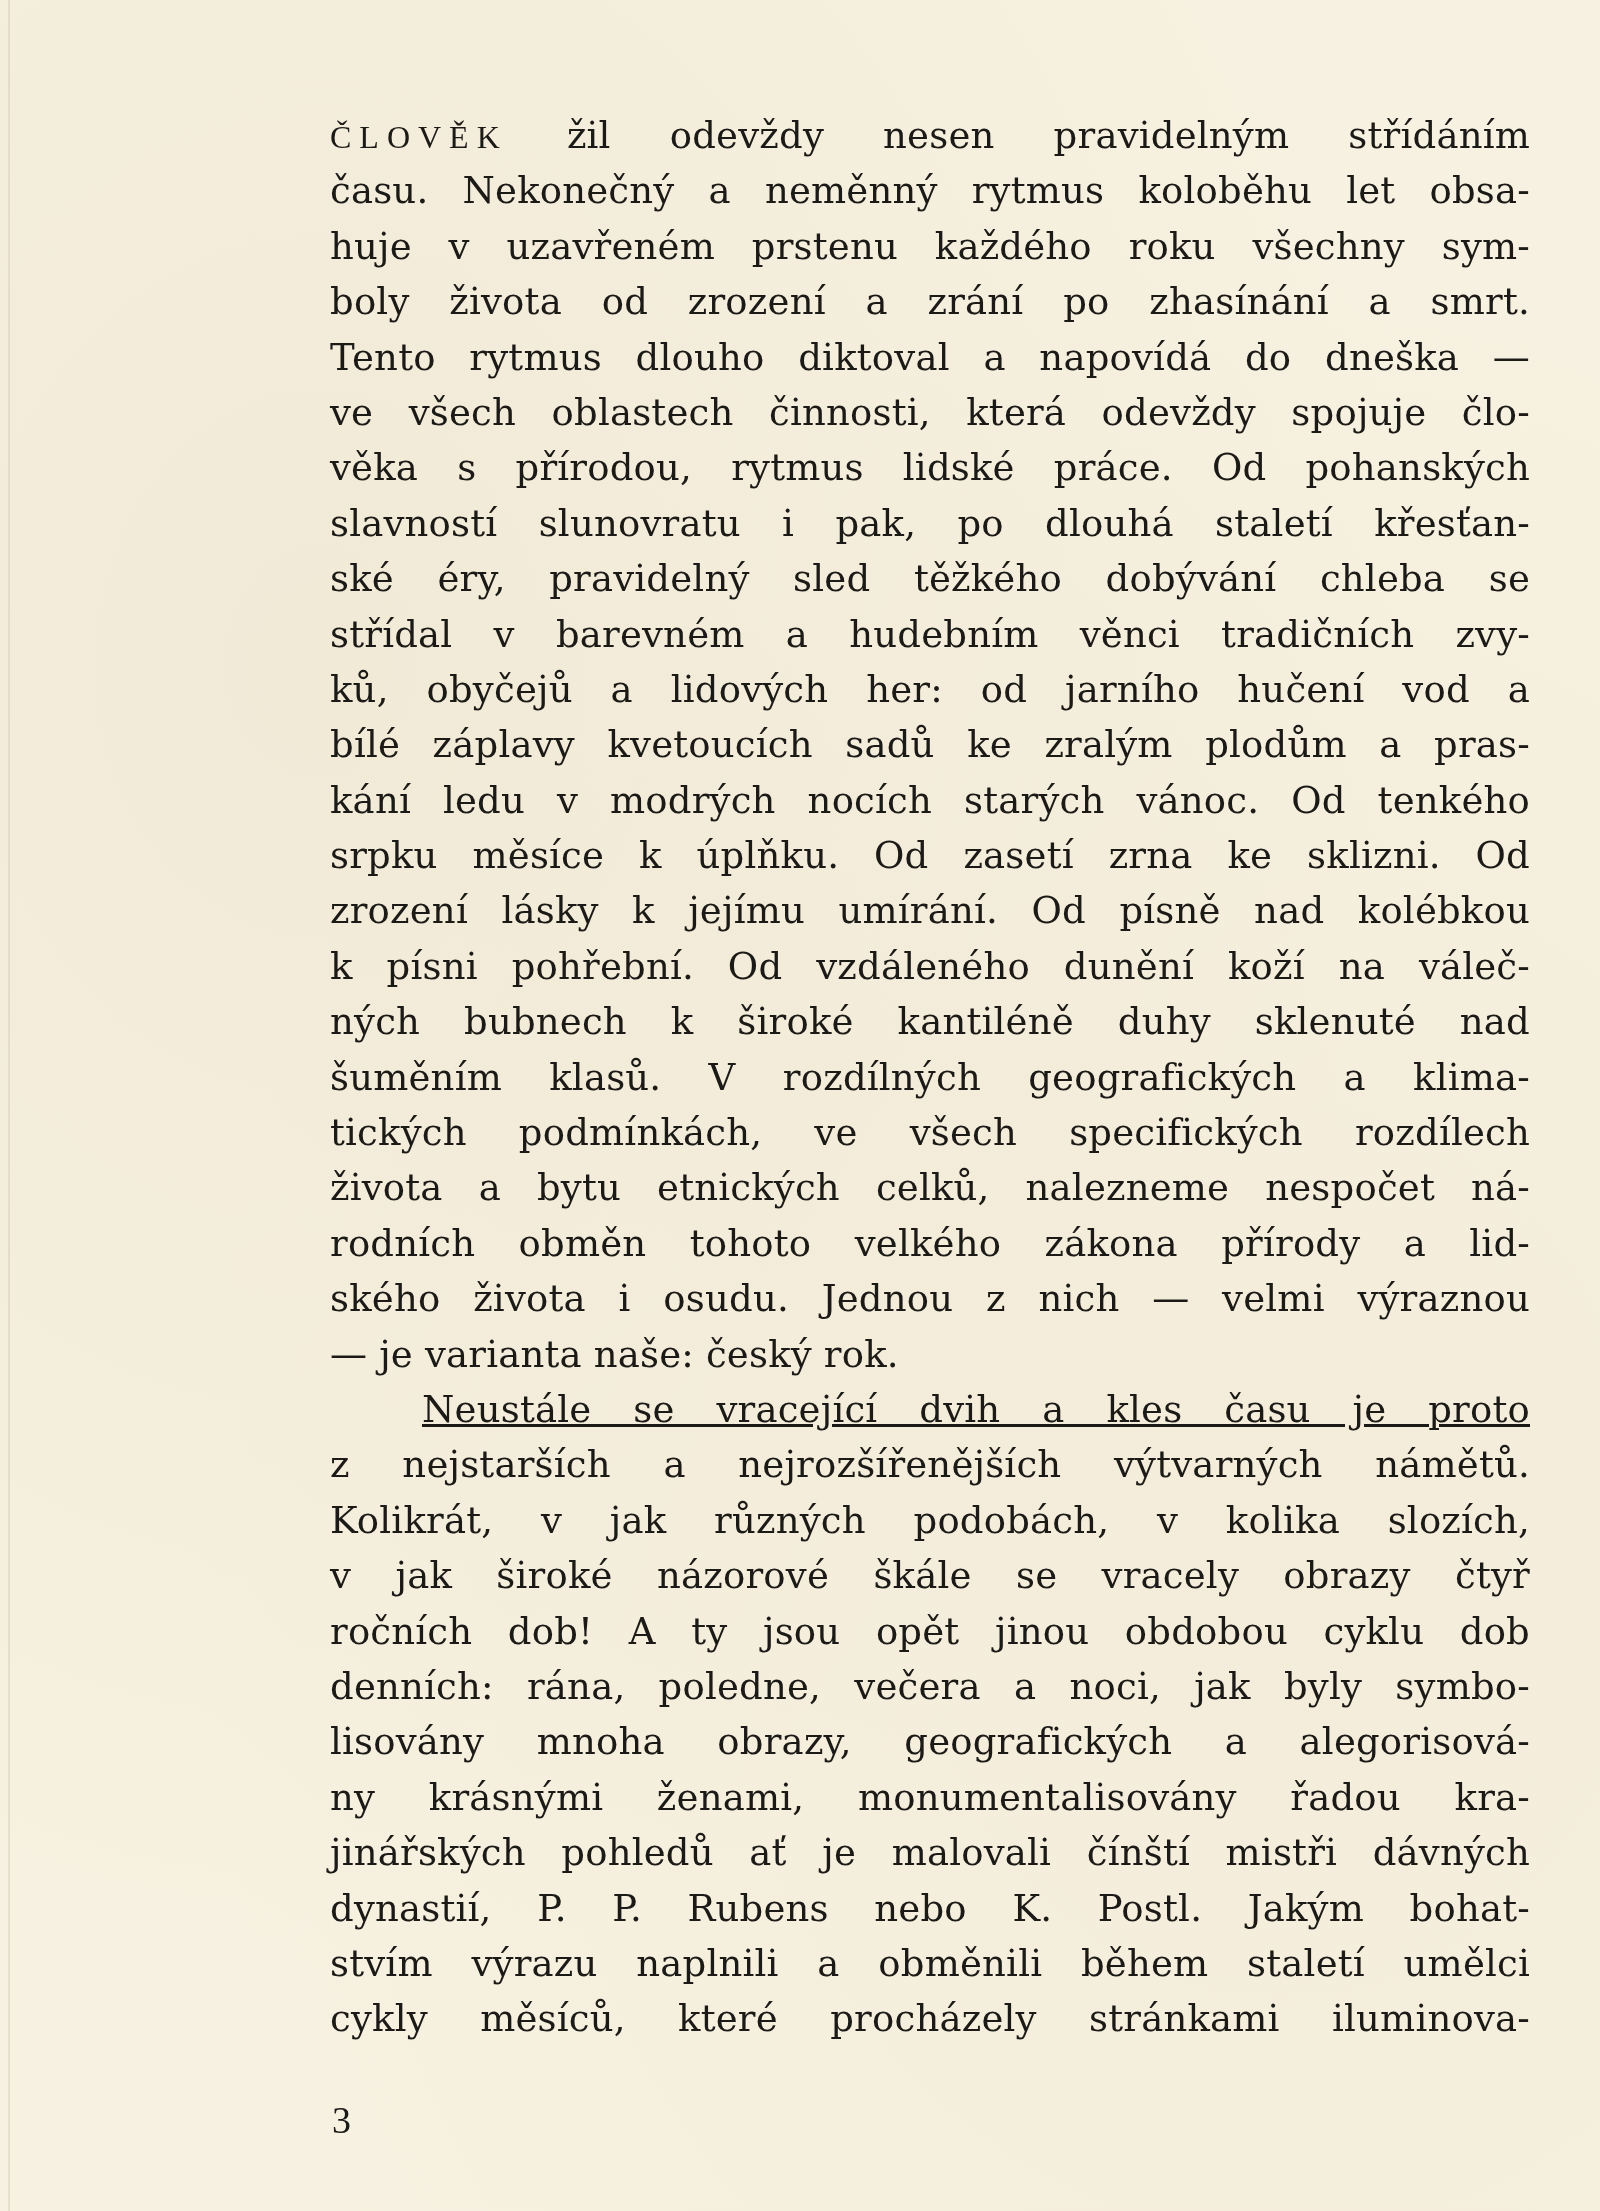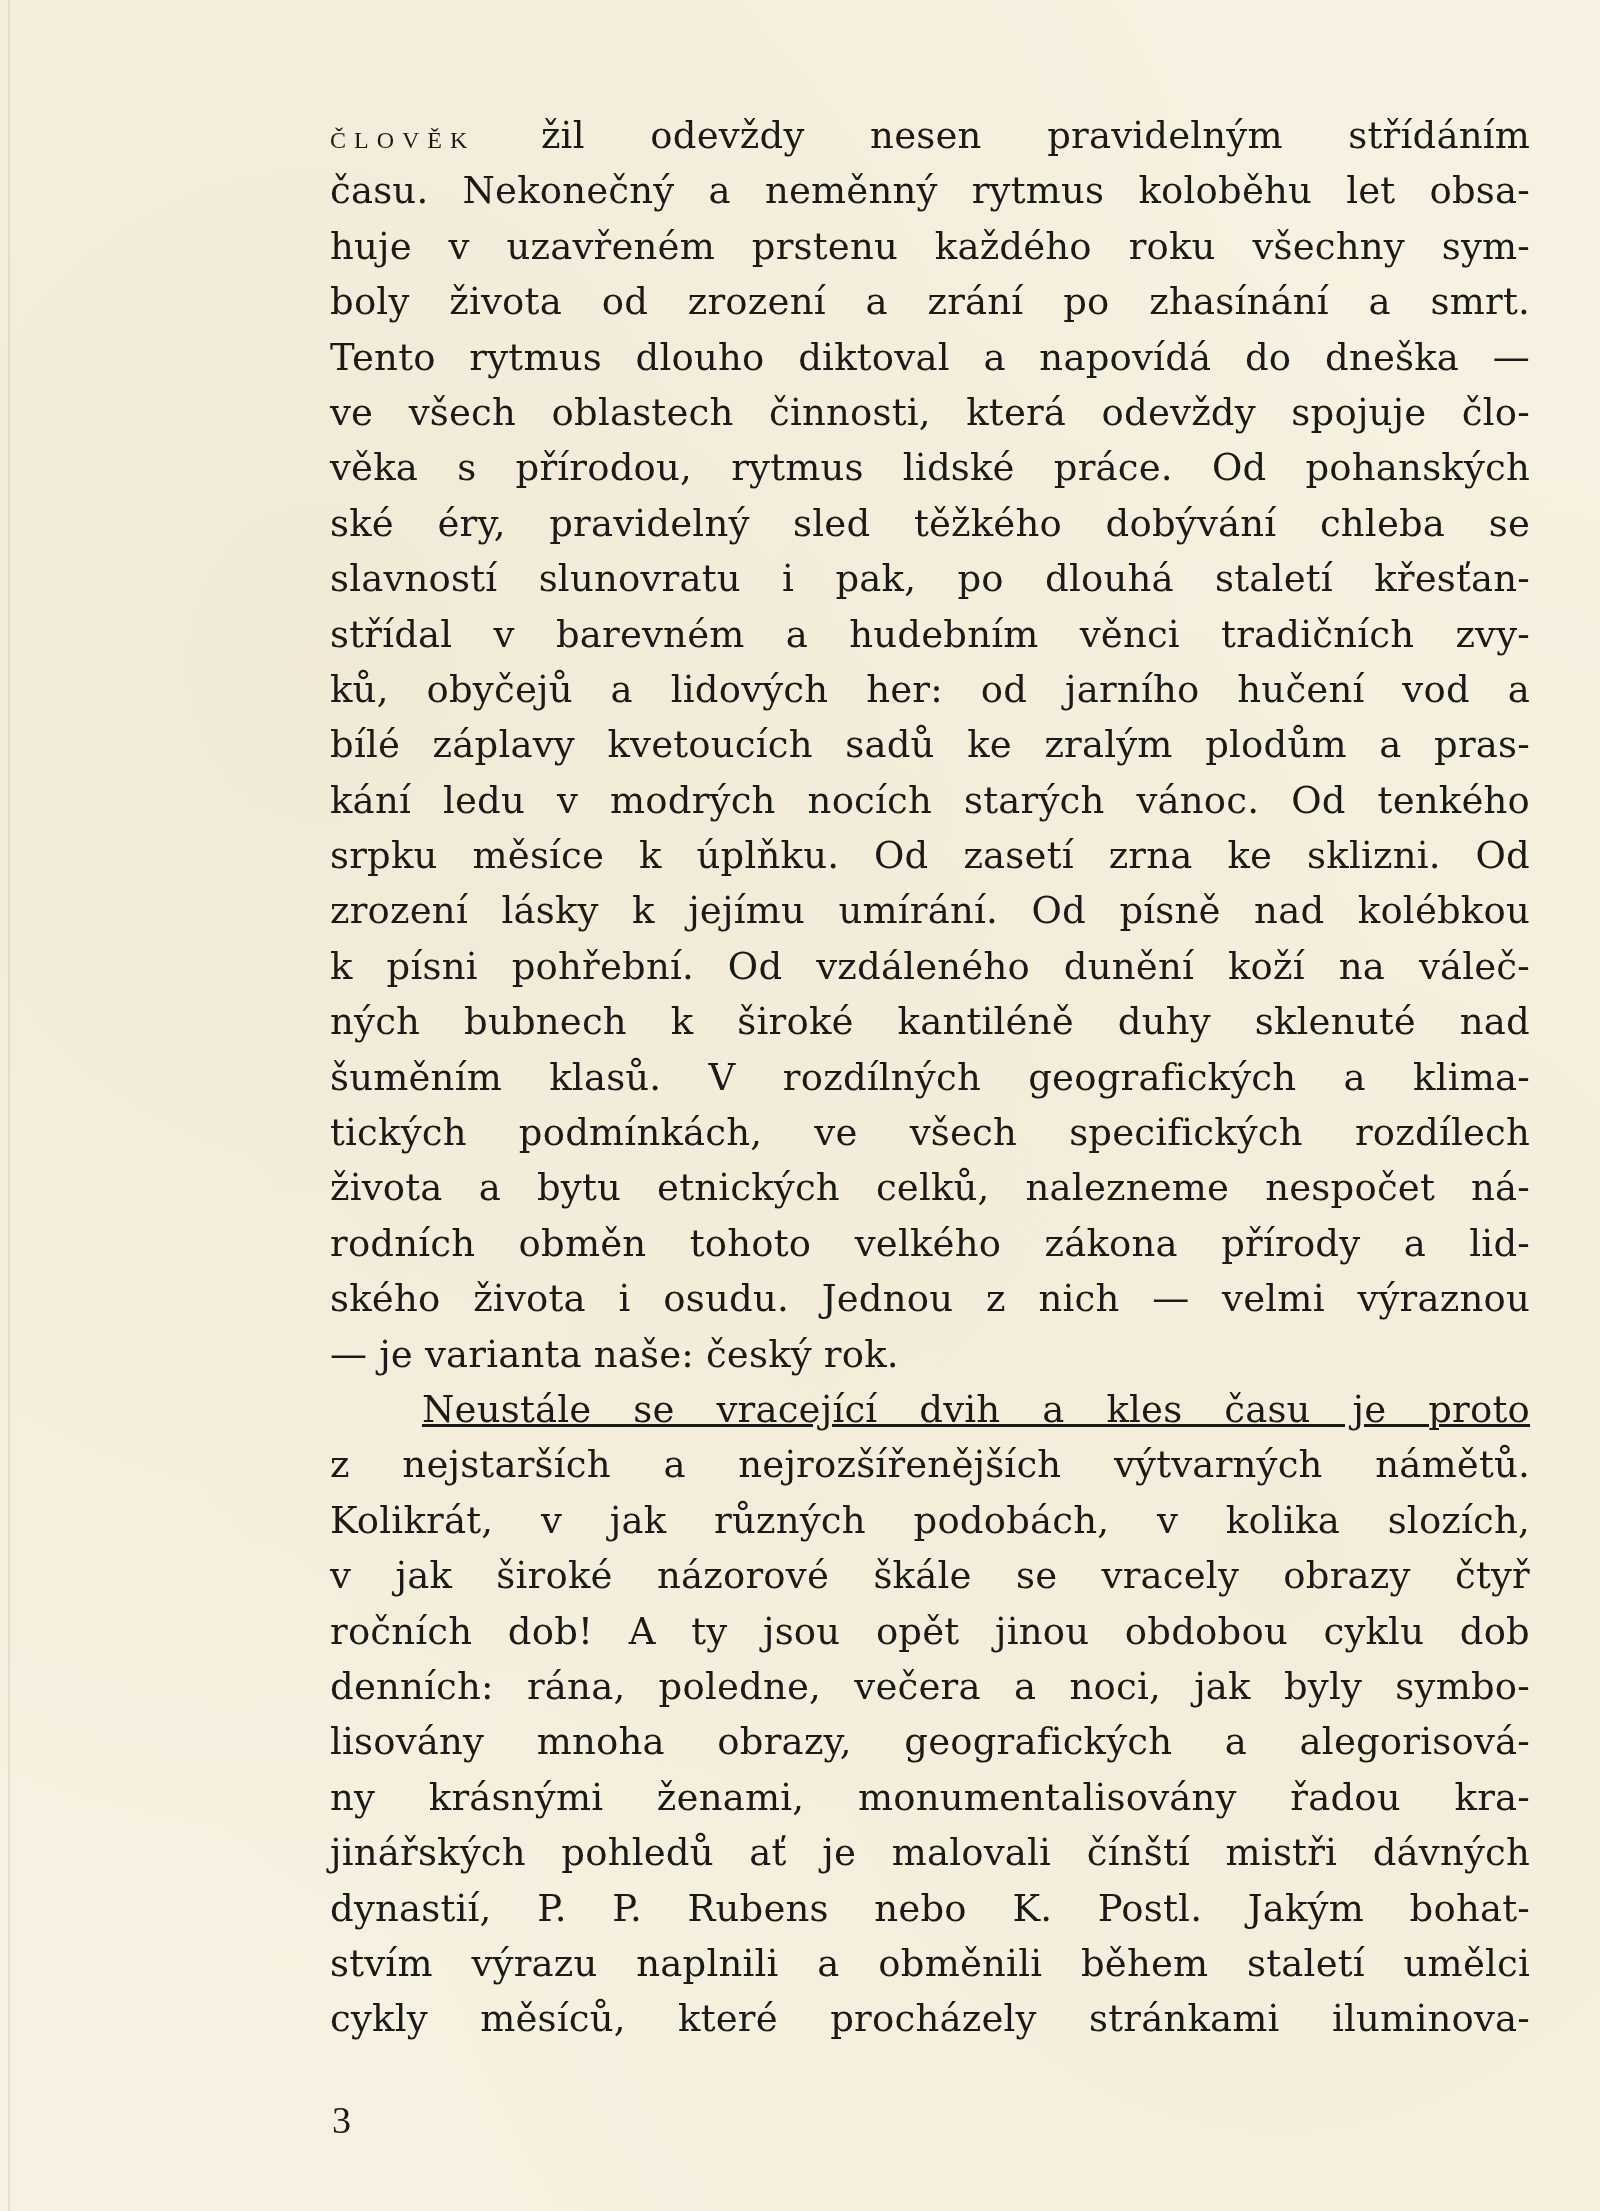--- a/index.html
+++ b/index.html
@@ -49,21 +49,21 @@
     .line.last {
       text-align-last: left;
     }
     .line.indent {
       padding-left: 92px;
       text-decoration: underline;
     }
     .first-word {
       letter-spacing: 8px;
       font-family: "Liberation Serif", "DejaVu Serif", serif;
-      font-size: 24px;
+      font-size: 32px;
     }
     .page-number {
       position: absolute;
       left: 332px;
       top: 2098px;
       font-size: 38px;
       font-family: "Liberation Serif", "DejaVu Serif", serif;
       color: #1c1a17;
     }
   </style>
@@ -75,22 +75,22 @@
 
   <div class="text-block">
 
     <span class="line"><span class="first-word">ČLOVĚK</span> <span>žil odevždy nesen pravidelným střídáním</span></span>
     <span class="line">času. Nekonečný a neměnný rytmus koloběhu let obsa-</span>
     <span class="line">huje v uzavřeném prstenu každého roku všechny sym-</span>
     <span class="line">boly života od zrození a zrání po zhasínání a smrt.</span>
     <span class="line">Tento rytmus dlouho diktoval a napovídá do dneška —</span>
     <span class="line">ve všech oblastech činnosti, která odevždy spojuje člo-</span>
     <span class="line">věka s přírodou, rytmus lidské práce. Od pohanských</span>
+    <span class="line">slavností slunovratu i pak, po dlouhá staletí křesťan-</span>
     <span class="line">ské éry, pravidelný sled těžkého dobývání chleba se</span>
-    <span class="line">slavností slunovratu i pak, po dlouhá staletí křesťan-</span>
     <span class="line">střídal v barevném a hudebním věnci tradičních zvy-</span>
     <span class="line">ků, obyčejů a lidových her: od jarního hučení vod a</span>
     <span class="line">bílé záplavy kvetoucích sadů ke zralým plodům a pras-</span>
     <span class="line">kání ledu v modrých nocích starých vánoc. Od tenkého</span>
     <span class="line">srpku měsíce k úplňku. Od zasetí zrna ke sklizni. Od</span>
     <span class="line">zrození lásky k jejímu umírání. Od písně nad kolébkou</span>
     <span class="line">k písni pohřební. Od vzdáleného dunění koží na váleč-</span>
     <span class="line">ných bubnech k široké kantiléně duhy sklenuté nad</span>
     <span class="line">šuměním klasů. V rozdílných geografických a klima-</span>
     <span class="line">tických podmínkách, ve všech specifických rozdílech</span>

